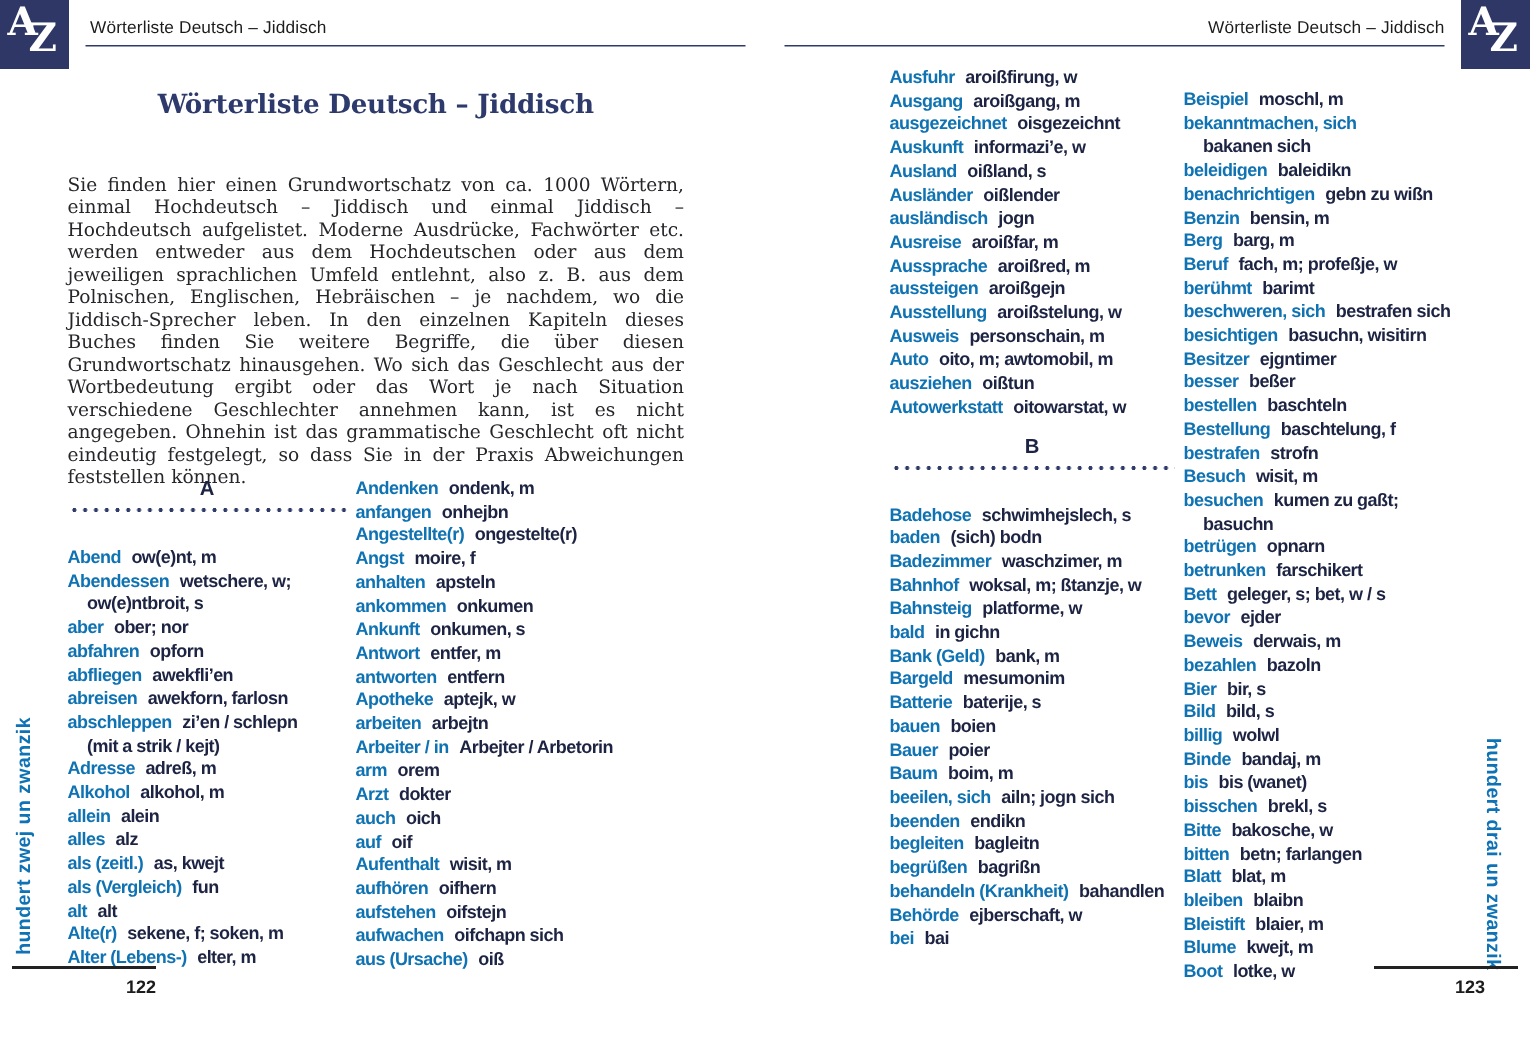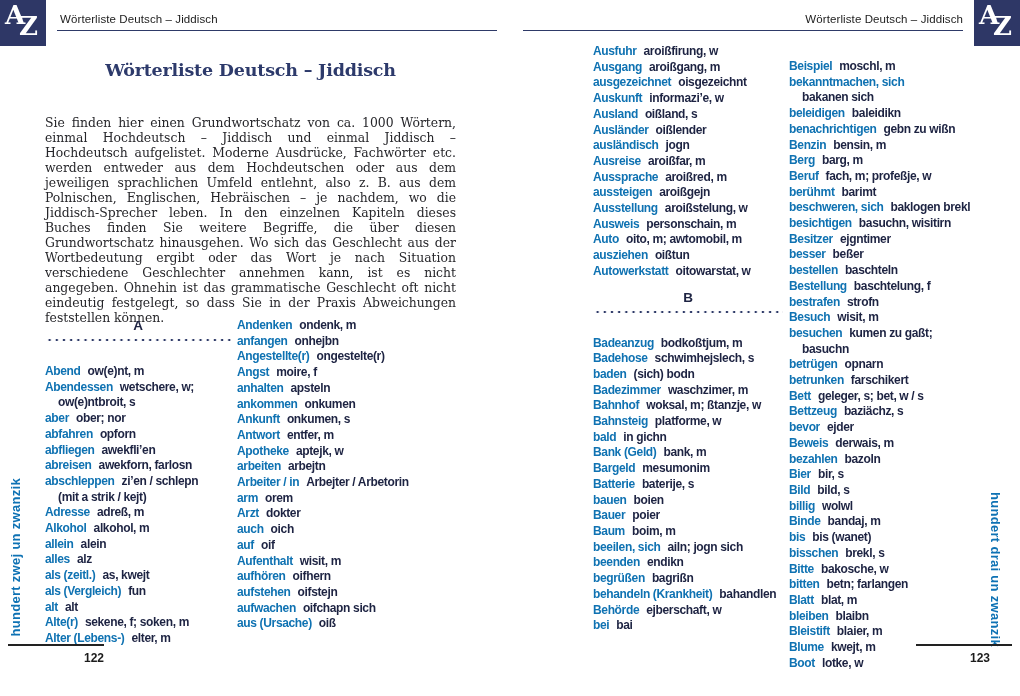--- a/index.html
+++ b/index.html
@@ -136,20 +136,21 @@
     <div class="entries entries-flush">
 
     <div class="entry"><span class="de">Andenken</span><span class="yi">ondenk, m</span></div>
         <div class="entry"><span class="de">anfangen</span><span class="yi">onhejbn</span></div>
         <div class="entry"><span class="de">Angestellte(r)</span><span class="yi">ongestelte(r)</span></div>
         <div class="entry"><span class="de">Angst</span><span class="yi">moire, f</span></div>
         <div class="entry"><span class="de">anhalten</span><span class="yi">apsteln</span></div>
         <div class="entry"><span class="de">ankommen</span><span class="yi">onkumen</span></div>
         <div class="entry"><span class="de">Ankunft</span><span class="yi">onkumen, s</span></div>
         <div class="entry"><span class="de">Antwort</span><span class="yi">entfer, m</span></div>
+        <div class="entry"><span class="de">antworten</span><span class="yi">entfern</span></div>
         <div class="entry"><span class="de">Apotheke</span><span class="yi">aptejk, w</span></div>
         <div class="entry"><span class="de">arbeiten</span><span class="yi">arbejtn</span></div>
         <div class="entry"><span class="de">Arbeiter / in</span><span class="yi">Arbejter / Arbetorin</span></div>
         <div class="entry"><span class="de">arm</span><span class="yi">orem</span></div>
         <div class="entry"><span class="de">Arzt</span><span class="yi">dokter</span></div>
         <div class="entry"><span class="de">auch</span><span class="yi">oich</span></div>
         <div class="entry"><span class="de">auf</span><span class="yi">oif</span></div>
         <div class="entry"><span class="de">Aufenthalt</span><span class="yi">wisit, m</span></div>
         <div class="entry"><span class="de">aufhören</span><span class="yi">oifhern</span></div>
         <div class="entry"><span class="de">aufstehen</span><span class="yi">oifstejn</span></div>
@@ -176,68 +177,67 @@
         <div class="entry"><span class="de">Auto</span><span class="yi">oito, m; awtomobil, m</span></div>
         <div class="entry"><span class="de">ausziehen</span><span class="yi">oißtun</span></div>
         <div class="entry"><span class="de">Autowerkstatt</span><span class="yi">oitowarstat, w</span></div>
       </div>
     <div class="section-head section-block">
       <div class="section-letter">B</div>
       <div class="dotted"></div>
     </div>
     <div class="entries">
 
-    <div class="entry"><span class="de">Badeanzug</span><span class="yi">bodkoßtjum, m</span></div>
         <div class="entry"><span class="de">Badehose</span><span class="yi">schwimhejslech, s</span></div>
         <div class="entry"><span class="de">baden</span><span class="yi">(sich) bodn</span></div>
         <div class="entry"><span class="de">Badezimmer</span><span class="yi">waschzimer, m</span></div>
         <div class="entry"><span class="de">Bahnhof</span><span class="yi">woksal, m; ßtanzje, w</span></div>
         <div class="entry"><span class="de">Bahnsteig</span><span class="yi">platforme, w</span></div>
         <div class="entry"><span class="de">bald</span><span class="yi">in gichn</span></div>
         <div class="entry"><span class="de">Bank (Geld)</span><span class="yi">bank, m</span></div>
         <div class="entry"><span class="de">Bargeld</span><span class="yi">mesumonim</span></div>
         <div class="entry"><span class="de">Batterie</span><span class="yi">baterije, s</span></div>
         <div class="entry"><span class="de">bauen</span><span class="yi">boien</span></div>
         <div class="entry"><span class="de">Bauer</span><span class="yi">poier</span></div>
         <div class="entry"><span class="de">Baum</span><span class="yi">boim, m</span></div>
         <div class="entry"><span class="de">beeilen, sich</span><span class="yi">ailn; jogn sich</span></div>
         <div class="entry"><span class="de">beenden</span><span class="yi">endikn</span></div>
+        <div class="entry"><span class="de">begleiten</span><span class="yi">bagleitn</span></div>
         <div class="entry"><span class="de">begrüßen</span><span class="yi">bagrißn</span></div>
         <div class="entry"><span class="de">behandeln (Krankheit)</span><span class="yi">bahandlen</span></div>
         <div class="entry"><span class="de">Behörde</span><span class="yi">ejberschaft, w</span></div>
         <div class="entry"><span class="de">bei</span><span class="yi">bai</span></div>
       </div>
   </div>
 
   <div class="col col2-right">
     <div class="entries entries-flush">
 
     <div class="entry"><span class="de">Beispiel</span><span class="yi">moschl, m</span></div>
         <div class="entry"><span class="de">bekanntmachen, sich</span><span class="yi">
 bakanen sich</span></div>
         <div class="entry"><span class="de">beleidigen</span><span class="yi">baleidikn</span></div>
         <div class="entry"><span class="de">benachrichtigen</span><span class="yi">gebn zu wißn</span></div>
         <div class="entry"><span class="de">Benzin</span><span class="yi">bensin, m</span></div>
         <div class="entry"><span class="de">Berg</span><span class="yi">barg, m</span></div>
         <div class="entry"><span class="de">Beruf</span><span class="yi">fach, m; profeßje, w</span></div>
         <div class="entry"><span class="de">berühmt</span><span class="yi">barimt</span></div>
-        <div class="entry"><span class="de">beschweren, sich</span><span class="yi">baklogen brekl</span></div>
+        <div class="entry"><span class="de">beschweren, sich</span><span class="yi">bestrafen sich</span></div>
         <div class="entry"><span class="de">besichtigen</span><span class="yi">basuchn, wisitirn</span></div>
         <div class="entry"><span class="de">Besitzer</span><span class="yi">ejgntimer</span></div>
         <div class="entry"><span class="de">besser</span><span class="yi">beßer</span></div>
         <div class="entry"><span class="de">bestellen</span><span class="yi">baschteln</span></div>
         <div class="entry"><span class="de">Bestellung</span><span class="yi">baschtelung, f</span></div>
         <div class="entry"><span class="de">bestrafen</span><span class="yi">strofn</span></div>
         <div class="entry"><span class="de">Besuch</span><span class="yi">wisit, m</span></div>
         <div class="entry"><span class="de">besuchen</span><span class="yi">kumen zu gaßt;
 basuchn</span></div>
         <div class="entry"><span class="de">betrügen</span><span class="yi">opnarn</span></div>
         <div class="entry"><span class="de">betrunken</span><span class="yi">farschikert</span></div>
         <div class="entry"><span class="de">Bett</span><span class="yi">geleger, s; bet, w / s</span></div>
-        <div class="entry"><span class="de">Bettzeug</span><span class="yi">baziächz, s</span></div>
         <div class="entry"><span class="de">bevor</span><span class="yi">ejder</span></div>
         <div class="entry"><span class="de">Beweis</span><span class="yi">derwais, m</span></div>
         <div class="entry"><span class="de">bezahlen</span><span class="yi">bazoln</span></div>
         <div class="entry"><span class="de">Bier</span><span class="yi">bir, s</span></div>
         <div class="entry"><span class="de">Bild</span><span class="yi">bild, s</span></div>
         <div class="entry"><span class="de">billig</span><span class="yi">wolwl</span></div>
         <div class="entry"><span class="de">Binde</span><span class="yi">bandaj, m</span></div>
         <div class="entry"><span class="de">bis</span><span class="yi">bis (wanet)</span></div>
         <div class="entry"><span class="de">bisschen</span><span class="yi">brekl, s</span></div>
         <div class="entry"><span class="de">Bitte</span><span class="yi">bakosche, w</span></div>

